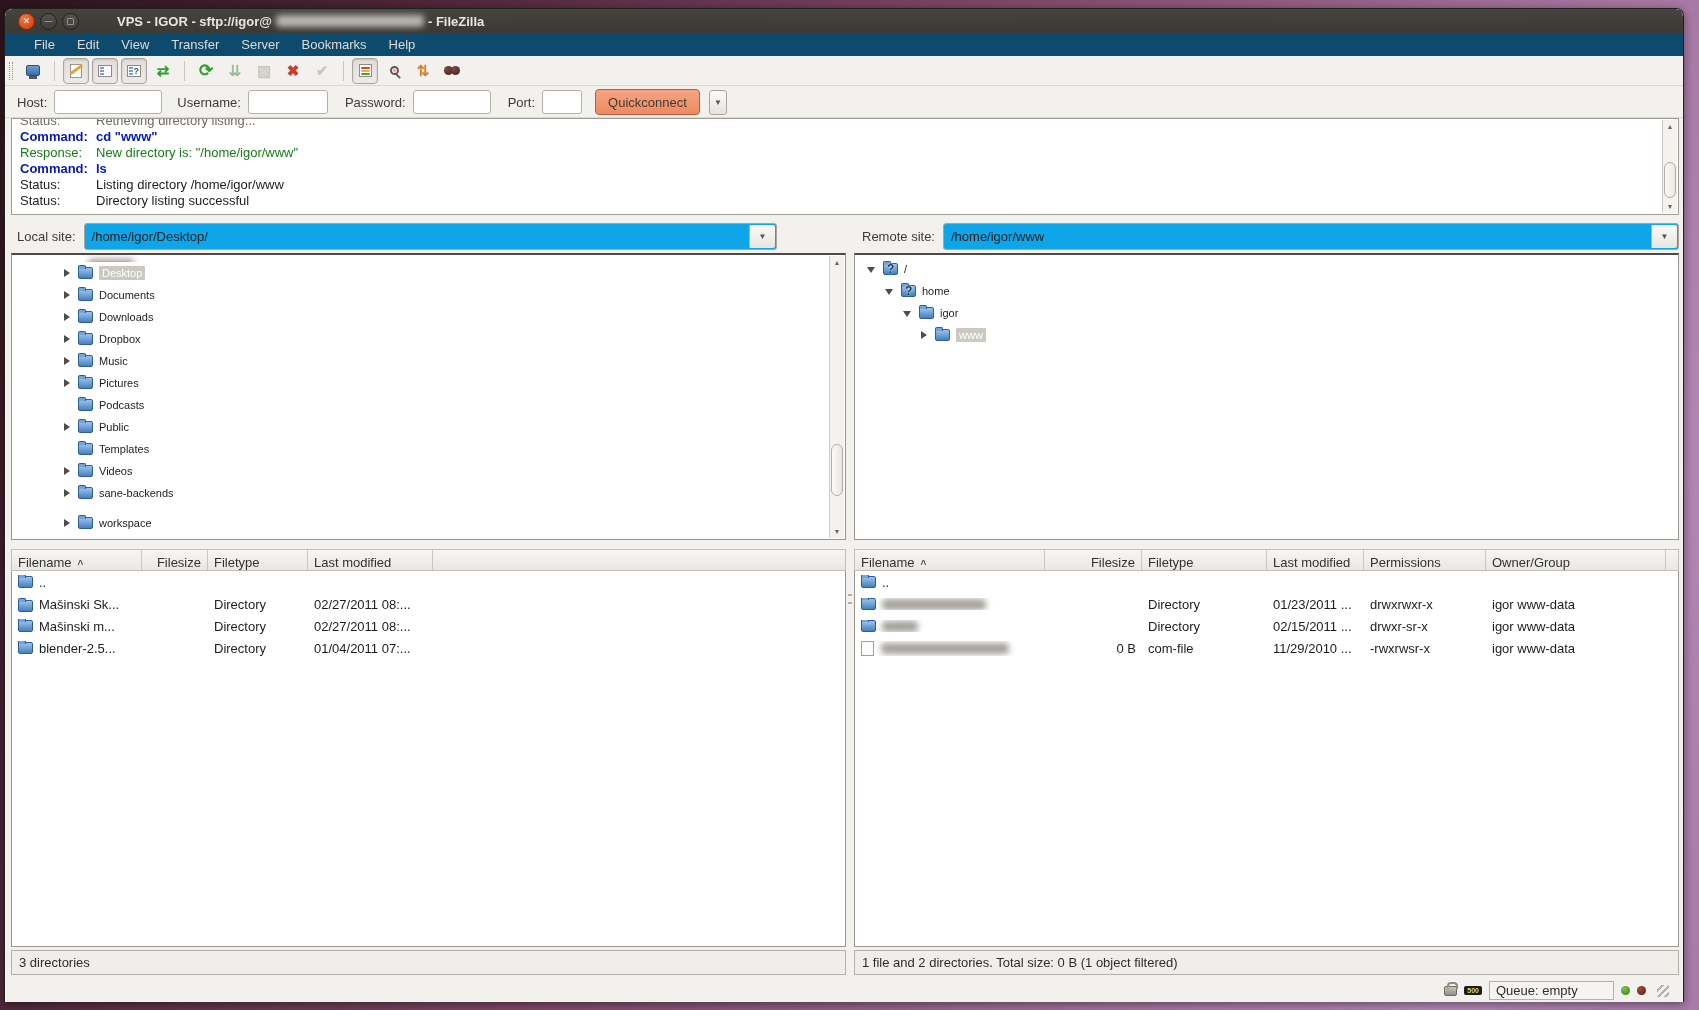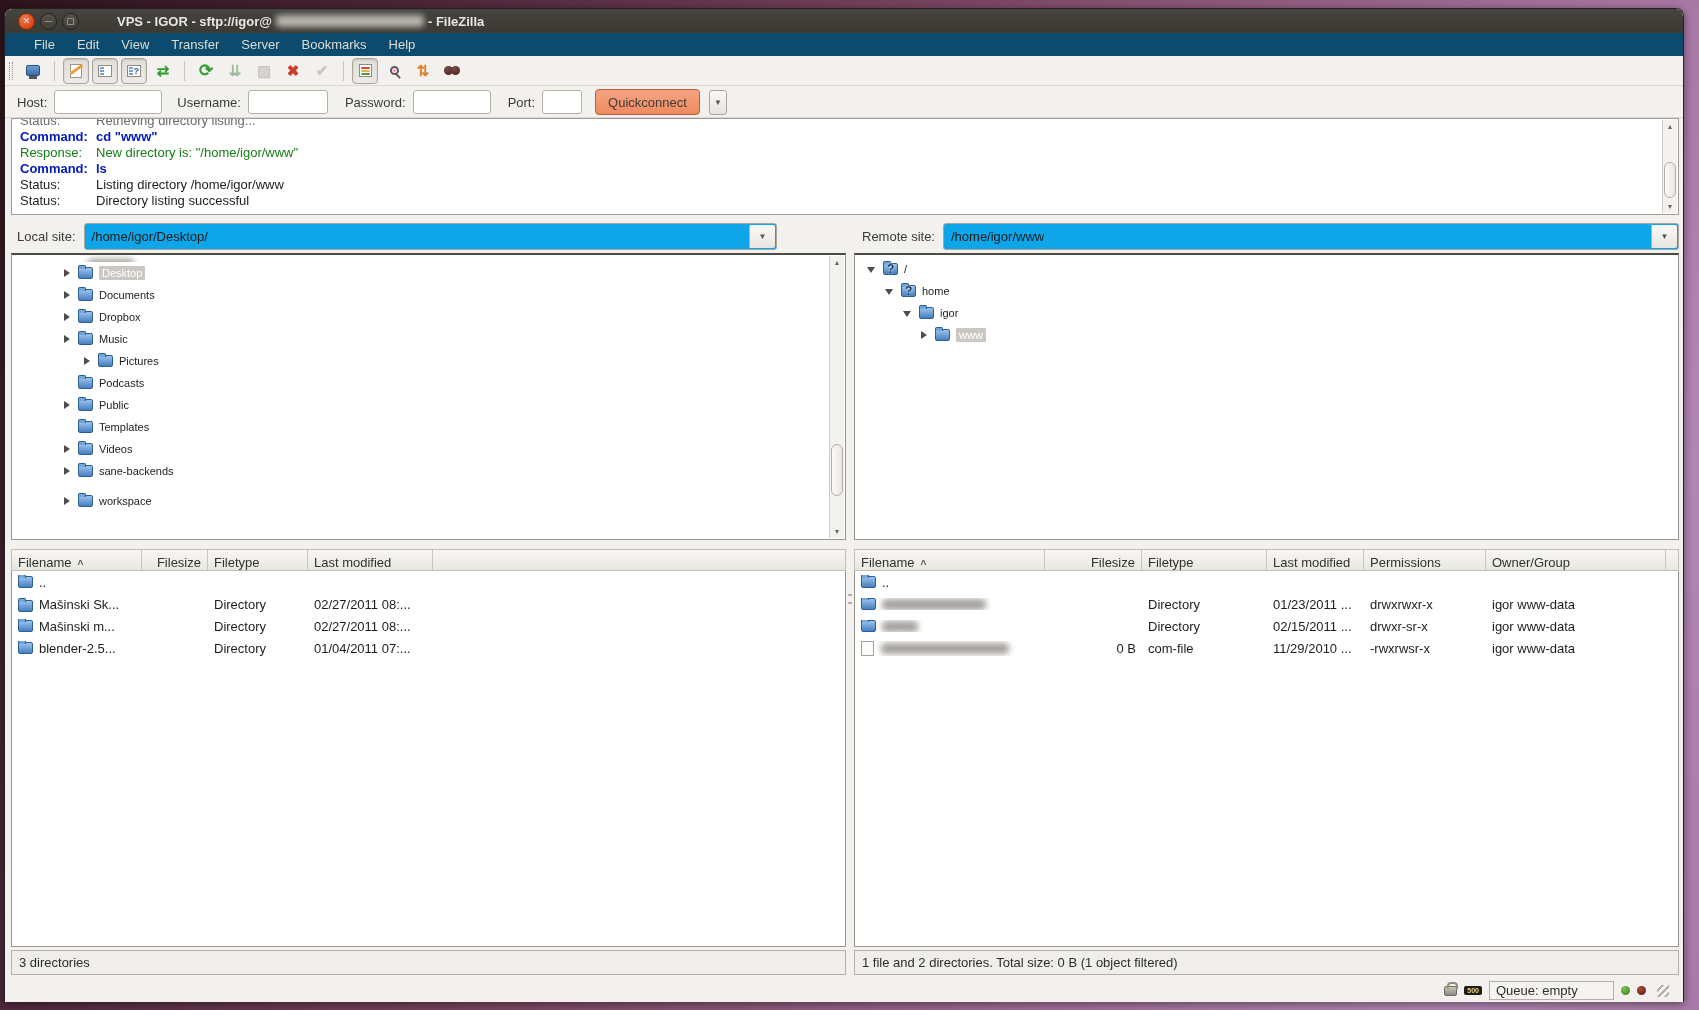--- a/index.html
+++ b/index.html
@@ -276,28 +276,33 @@
       <span class="tsel">Desktop</span>
     </div>
     <div class="trow" style="padding-left:52px;">
       <span class="expander exp-r"></span>
         <span class="fold"></span>
       <span>Documents</span>
     </div>
     <div class="trow" style="padding-left:52px;">
       <span class="expander exp-r"></span>
         <span class="fold"></span>
+      <span>Downloads</span>
+    </div>
+    <div class="trow" style="padding-left:52px;">
+      <span class="expander exp-r"></span>
+        <span class="fold"></span>
       <span>Dropbox</span>
     </div>
     <div class="trow" style="padding-left:52px;">
       <span class="expander exp-r"></span>
         <span class="fold"></span>
       <span>Music</span>
     </div>
-    <div class="trow" style="padding-left:72px;">
+    <div class="trow" style="padding-left:52px;">
       <span class="expander exp-r"></span>
         <span class="fold"></span>
       <span>Pictures</span>
     </div>
     <div class="trow" style="padding-left:52px;">
       <span class="expander exp-none" style="margin-right:8px;"></span>
         <span class="fold"></span>
       <span>Podcasts</span>
     </div>
     <div class="trow" style="padding-left:52px;">

